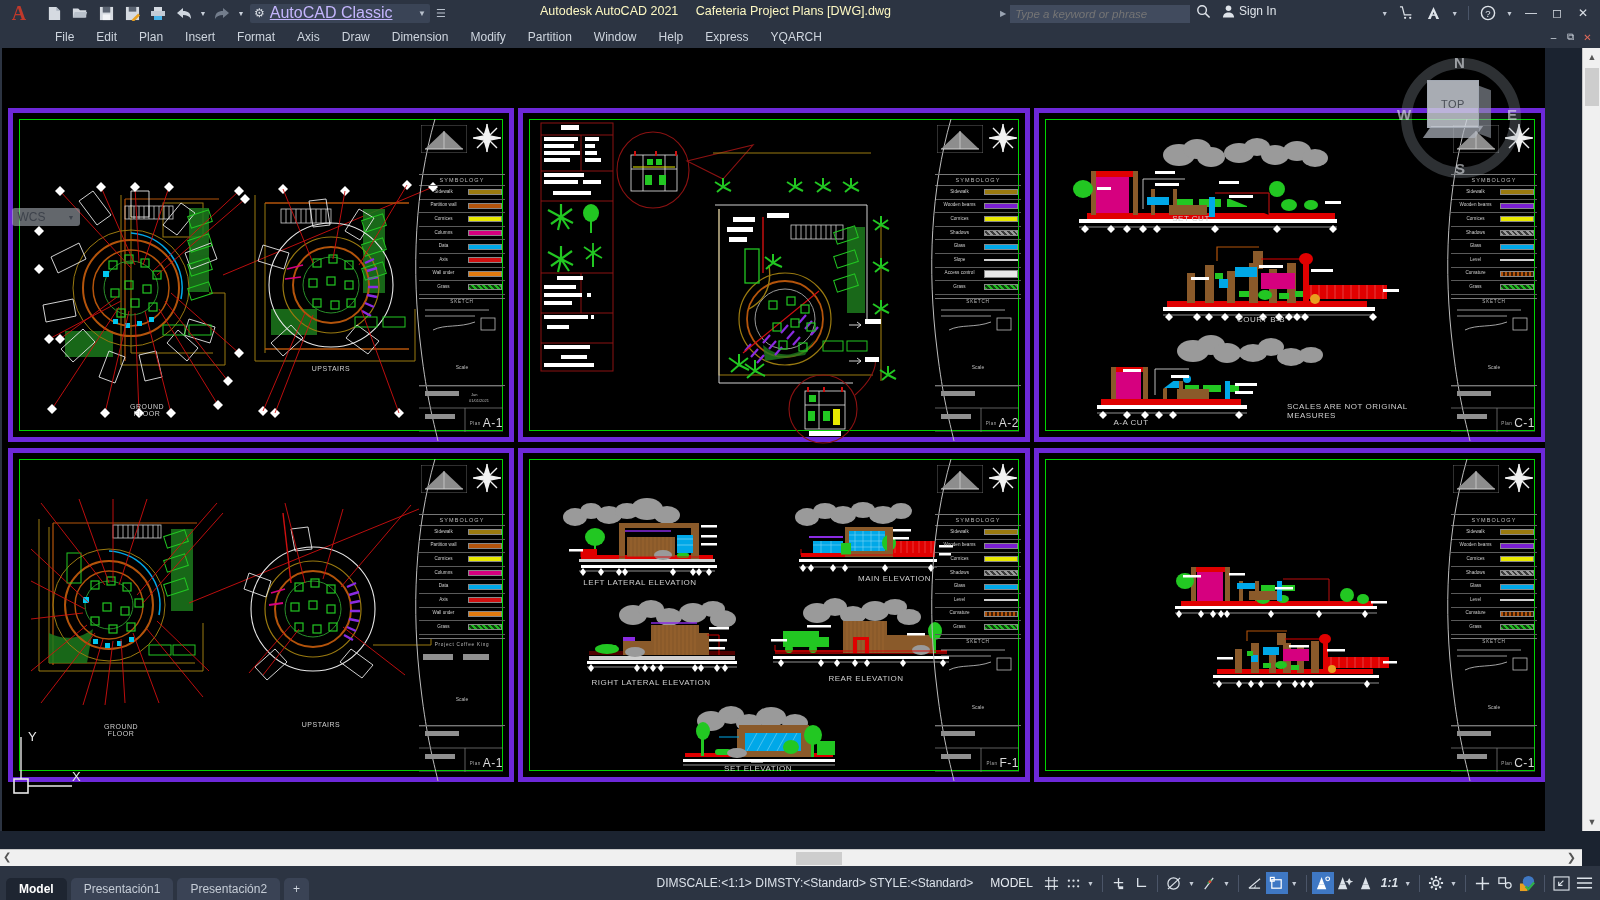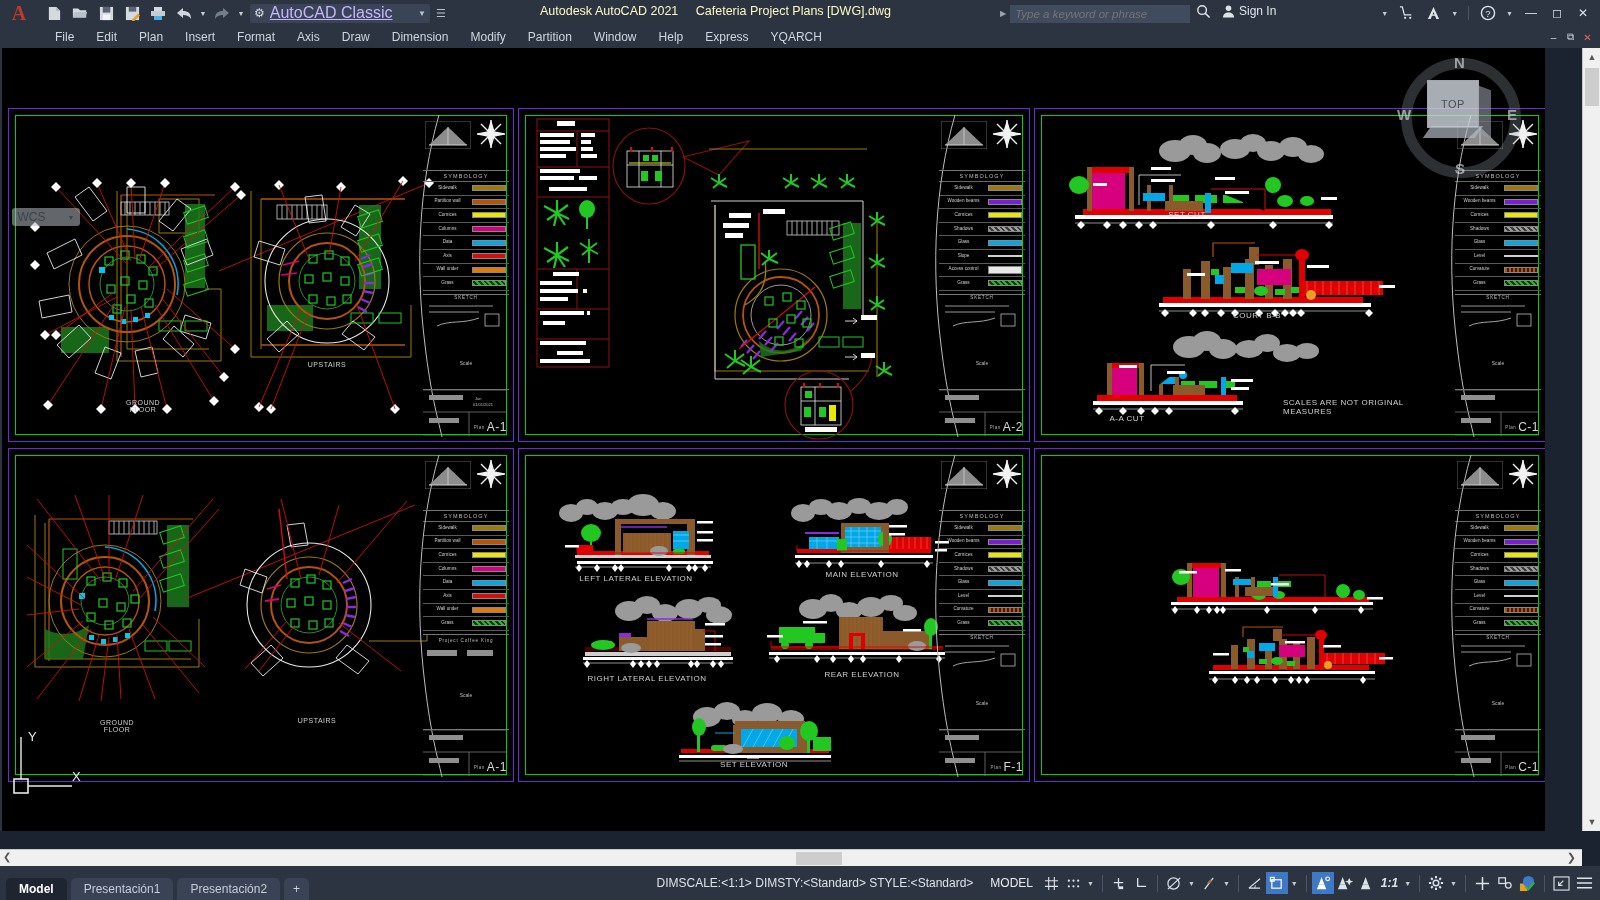--- a/index.html
+++ b/index.html
@@ -48,21 +48,21 @@
   .doc-btns { position:absolute; right:4px; top:26px; height:22px; display:flex; align-items:center; }
   .doc-btn { width:17px; height:20px; display:flex; align-items:center; justify-content:center;
     color:#cfd6df; font-size:10px; cursor:pointer; }
 
   
   .canvas { position:absolute; left:0; top:48px; width:1545px; height:783px;
     background:#000; overflow:hidden; }
   .canvas-border-l { position:absolute; left:0; top:48px; width:2px; height:783px; background:#2c3442; }
 
   
-  .sheet { position:absolute; border:1px solid #6d28d9; }
+  .sheet { position:absolute; border:5px solid #6d28d9; }
   .sheet-inner { position:absolute; inset:6px; border:1px solid #00d400; }
   .vp-label { position:absolute; color:#cfcfcf; font-size:7px; letter-spacing:.5px;
     text-align:center; font-family:"Liberation Sans",sans-serif; }
   .vp-label-b { font-size:8px; }
 
   
   .tblock { position:absolute; right:4px; top:6px; bottom:6px; width:86px; }
   .tb-top { position:relative; height:56px; border-bottom:1px solid #777; }
   .tb-sym-hdr { text-align:center; color:#bdbdbd; font-size:5.5px; letter-spacing:1.1px;
     padding:2px 0; border-bottom:1px solid #666; }
@@ -1610,21 +1610,21 @@
         <g stroke="#cfcfcf" stroke-width="0.7">
             <path d="M160,312 L312,312"></path>
           </g>
         <g fill="#ffffff">
             <rect x="228" y="307" width="12" height="2.5"></rect>
           </g>
       </g>
     </svg>
 
     <div class="vp-label vp-label-b" style="left:52px; top:125px; width:130px;">LEFT LATERAL ELEVATION</div>
-    <div class="vp-label vp-label-b" style="left:278px; top:121px; width:130px;">MAIN ELEVATION</div>
+    <div class="vp-label vp-label-b" style="left:278px; top:121px; width:130px;text-align:right;">MAIN ELEVATION</div>
     <div class="vp-label vp-label-b" style="left:58px; top:225px; width:140px;">RIGHT LATERAL ELEVATION</div>
     <div class="vp-label vp-label-b" style="left:278px; top:221px; width:130px;">REAR ELEVATION</div>
     <div class="vp-label vp-label-b" style="left:170px; top:311px; width:130px;">SET ELEVATION</div>
 
     <div class="tblock">
       <svg class="curve" width="30" height="322" viewBox="0 0 30 322" preserveAspectRatio="none">
         <path d="M26,0 C6,70 2,150 12,230 C18,280 24,300 29,322" stroke="#bdbdbd" stroke-width="1" fill="none"></path>
       </svg>
       <div class="tb-top">
         <svg class="pyr" viewBox="0 0 46 28">

